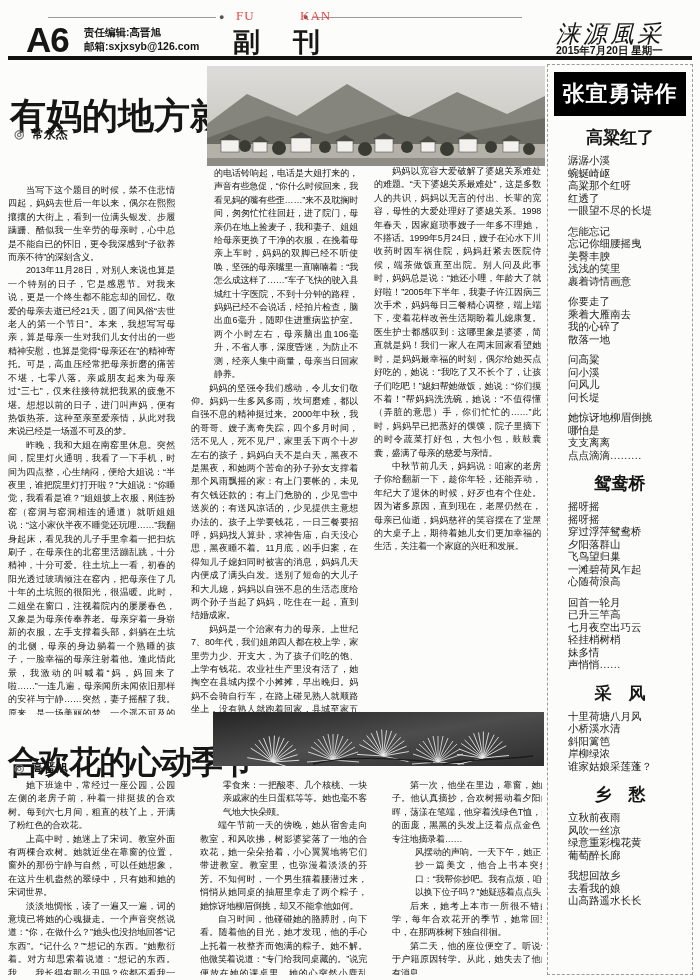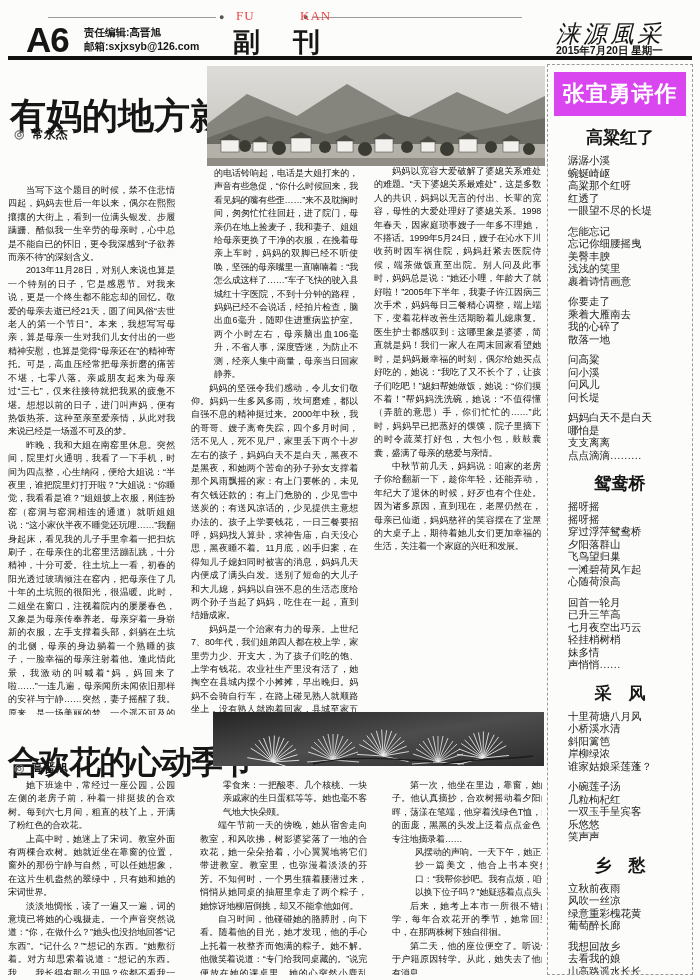--- a/index.html
+++ b/index.html
@@ -36,21 +36,21 @@
         text-align:justify;text-justify:inter-ideograph;word-break:break-all;text-indent:18px;}
   .para.cont{text-indent:0;margin-left:23px;}
   
   .stitle{position:absolute;left:8px;top:714px;font-size:32px;font-weight:900;letter-spacing:-1.5px;white-space:nowrap;}
   .photo2{position:absolute;left:213px;top:712px;width:331px;height:54px;overflow:hidden;}
   .byline2{left:14px;top:760px;}
   .secondcols{position:absolute;left:8px;top:779px;width:534px;height:196px;display:flex;gap:25px;overflow:hidden;}
   
   .poembox{position:absolute;left:547px;top:64px;width:146px;height:911px;border:1px dashed #9a9a9a;
            box-sizing:border-box;padding:7px 6px 0 6px;overflow:hidden;}
-  .poembanner{background:#d946ef;color:#fff;font-size:22px;font-weight:900;text-align:center;
+  .poembanner{background:#000000;color:#fff;font-size:22px;font-weight:900;text-align:center;
               letter-spacing:1px;padding:7px 0;}
   .poemtitle{font-size:17px;font-weight:900;text-align:center;margin:10px 0 6px 0;}
   .stanza{margin:0 0 8px 0;padding-left:14px;}
   .pline{margin:0;font-size:10.5px;line-height:12.5px;font-family:"Liberation Serif",serif;color:#222;}
 </style>
 </head>
 <body>
 
 <div class="page">
 
@@ -229,21 +229,21 @@
           <p class="pline">我的心碎了</p>
           <p class="pline">散落一地</p>
         </div>
         <div class="stanza">
           <p class="pline">问高粱</p>
           <p class="pline">问小溪</p>
           <p class="pline">问风儿</p>
           <p class="pline">问长堤</p>
         </div>
         <div class="stanza">
-          <p class="pline">妈妈白天不是白天</p>
+          <p class="pline">她惊讶地柳眉倒挑</p>
           <p class="pline">哪怕是</p>
           <p class="pline">支支离离</p>
           <p class="pline">点点滴滴………</p>
         </div>
         <div class="poemtitle">鸳鸯桥</div>
         <div class="stanza">
           <p class="pline">摇呀摇</p>
           <p class="pline">摇呀摇</p>
           <p class="pline">穿过浮萍鸳鸯桥</p>
           <p class="pline">夕阳落群山</p>
@@ -260,27 +260,20 @@
           <p class="pline">声悄悄……</p>
         </div>
         <div class="poemtitle">采　风</div>
         <div class="stanza">
           <p class="pline">十里荷塘八月风</p>
           <p class="pline">小桥溪水清</p>
           <p class="pline">斜阳篱笆</p>
           <p class="pline">岸柳绿浓</p>
           <p class="pline">谁家姑娘采莲蓬？</p>
         </div>
-        <div class="stanza">
-          <p class="pline">小碗莲子汤</p>
-          <p class="pline">几粒枸杞红</p>
-          <p class="pline">一双玉手呈宾客</p>
-          <p class="pline">乐悠悠</p>
-          <p class="pline">笑声声</p>
-        </div>
         <div class="poemtitle">乡　愁</div>
         <div class="stanza">
           <p class="pline">立秋前夜雨</p>
           <p class="pline">风吹一丝凉</p>
           <p class="pline">绿意重彩槐花黄</p>
           <p class="pline">葡萄醉长廊</p>
         </div>
         <div class="stanza">
           <p class="pline">我想回故乡</p>
           <p class="pline">去看我的娘</p>

